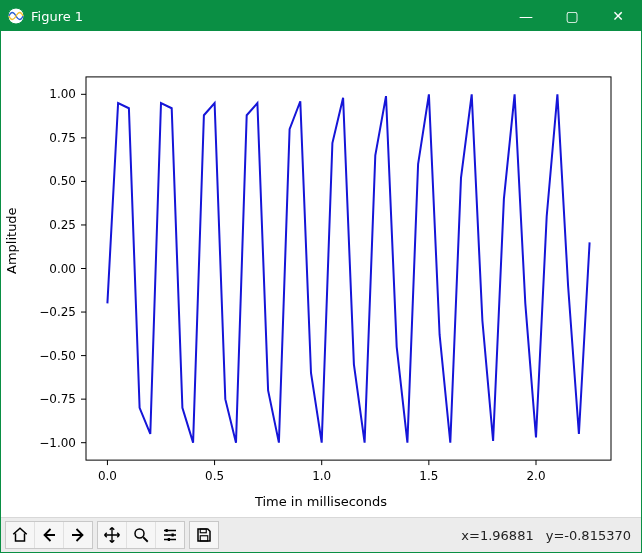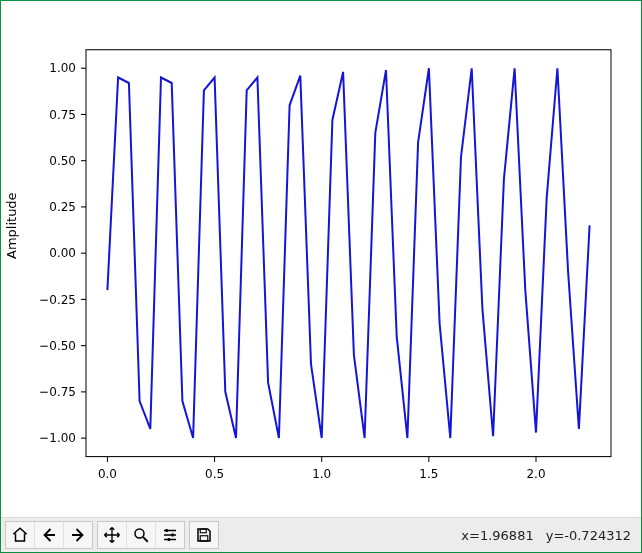--- a/index.html
+++ b/index.html
@@ -113,22 +113,43 @@
   }
   .axes-rect { fill: none; stroke: #000; stroke-width: 1; }
   .axis-tick { stroke: #000; stroke-width: 1; }
   .dataline { fill: none; stroke: #1515d8; stroke-width: 2; }
 </style>
 </head>
 <body>
 
 <div class="window">
 
+  <div class="titlebar">
+    <span class="app-icon">
+      <svg width="18" height="18" viewBox="0 0 18 18">
+        <circle cx="9" cy="9" r="8" fill="#fff" stroke="#0a8f44" stroke-width="1"></circle>
+        <path d="M2 9 Q5 2 9 9 T16 9" fill="none" stroke="#2a5fd4" stroke-width="1.3"></path>
+        <path d="M2 9 Q5 16 9 9 T16 9" fill="none" stroke="#f2c035" stroke-width="1.3"></path>
+      </svg>
+    </span>
+    <span class="title">Figure 1</span>
+    <span class="spacer"></span>
+    <div class="winbtn">
+      <span>—</span>
+    </div>
+    <div class="winbtn">
+      <span>▢</span>
+    </div>
+    <div class="winbtn close">
+      <span>✕</span>
+    </div>
+  </div>
 
   <div class="canvas-area">
+    <div class="xlabel">Time in milliseconds</div>
     <div class="ylabel">Amplitude</div>
     <svg class="plot" id="plot-svg" viewBox="0 0 640 487" preserveAspectRatio="none">
 
     <rect x="85" y="46" width="525" height="384" class="axes-rect"></rect>
         <line x1="106.42857142857143" y1="430" x2="106.42857142857143" y2="435" class="axis-tick"></line>
         <text x="106.42857142857143" y="450" text-anchor="middle" class="tick-label">0.0</text>
         <line x1="213.57142857142856" y1="430" x2="213.57142857142856" y2="435" class="axis-tick"></line>
         <text x="213.57142857142856" y="450" text-anchor="middle" class="tick-label">0.5</text>
         <line x1="320.7142857142857" y1="430" x2="320.7142857142857" y2="435" class="axis-tick"></line>
         <text x="320.7142857142857" y="450" text-anchor="middle" class="tick-label">1.0</text>
@@ -202,17 +223,17 @@
         <svg width="18" height="18" viewBox="0 0 24 24">
           <path d="M4 4 H17 L20 7 V20 H4 Z" fill="none" stroke="#000" stroke-width="2"></path>
           <rect x="7" y="4" width="8" height="5" fill="none" stroke="#000" stroke-width="1.5"></rect>
           <rect x="7" y="13" width="10" height="7" fill="none" stroke="#000" stroke-width="1.5"></rect>
         </svg>
       </div>
     </div>
 
     <div class="coords">
       <span>x=1.96881</span>
-      <span>y=-0.724312</span>
+      <span>y=-0.815370</span>
     </div>
   </div>
 
 </div>
 
 </body></html>

